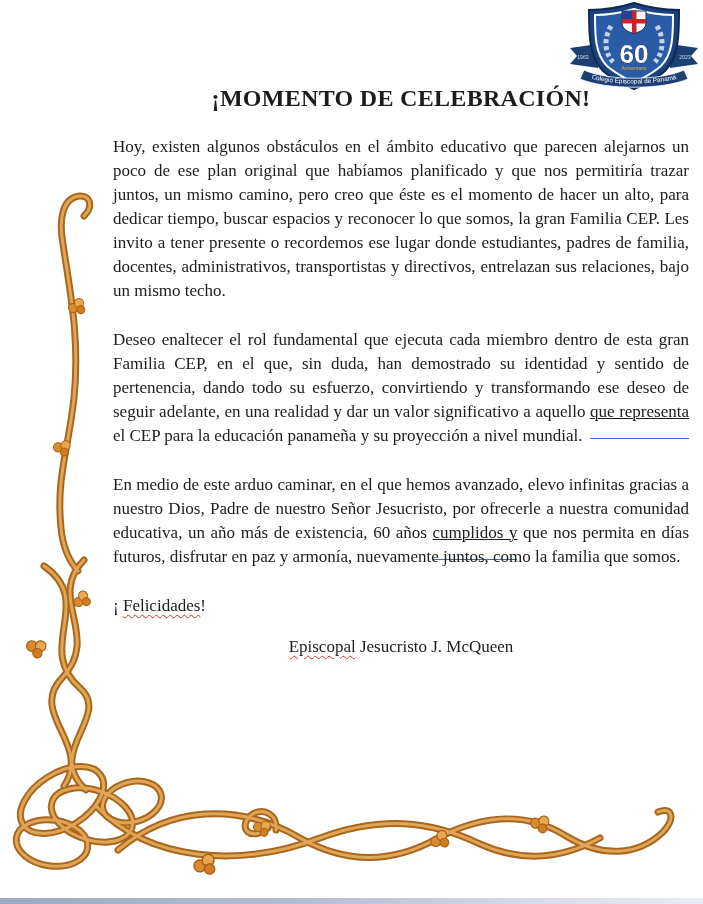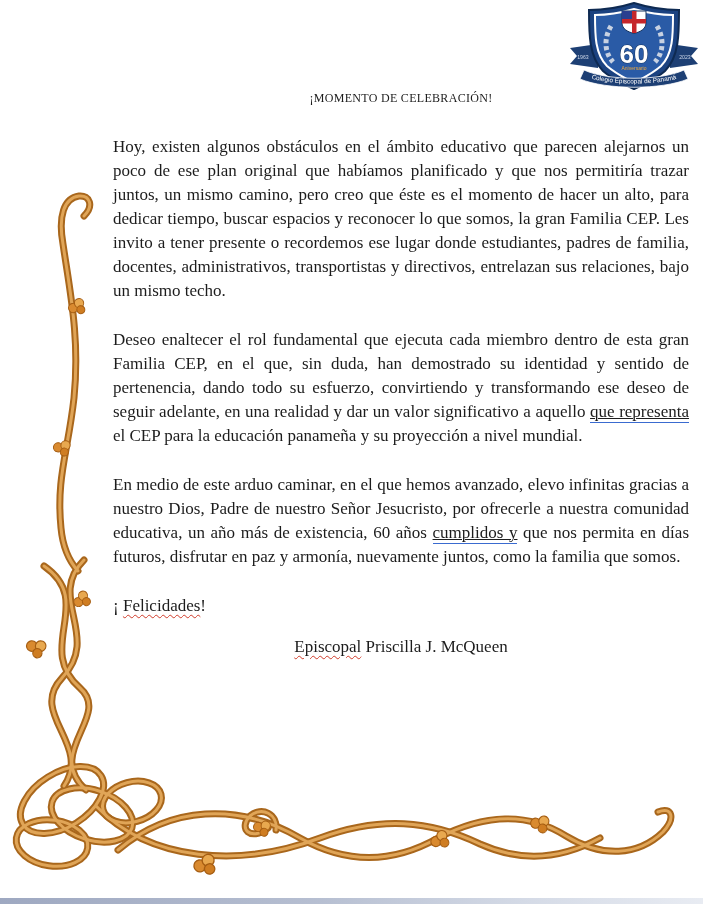--- a/index.html
+++ b/index.html
@@ -7,33 +7,33 @@
     width:703px;height:904px;position:relative;background:#ffffff;
     font-family:"Liberation Serif", serif;color:#1c1c1c;overflow:hidden;
   }
   .ornament-svg{position:absolute;left:0;top:0;z-index:1;pointer-events:none;}
   .logo-svg{position:absolute;left:566px;top:0;z-index:2;}
   .content{
     position:absolute;left:113px;top:86px;width:576px;z-index:3;
     font-size:17px;line-height:24px;
   }
   .doc-title{
-    text-align:center;font-size:12px;font-weight:normal;margin:0 0 25px 0;
+    text-align:center;font-size:24px;font-weight:bold;margin:0 0 25px 0;
     letter-spacing:0.3px;
   }
   .para{text-align:justify;margin:0 0 25px 0;}
   .center-line{text-align:left;margin:0 0 17px 0;}
   .sig-line{text-align:center;margin:0;}
   .spell-flag{
     text-decoration:underline wavy #cf3b2a;
     text-decoration-thickness:1px;text-underline-offset:3px;
   }
   .grammar-flag{
     text-decoration:underline;text-decoration-thickness:1px;
-    border-bottom:1.6px solid #3a6bd0;padding-bottom:1px;
+    border-bottom:1.6px solid #3a6bd0;padding-bottom:17px;
   }
   .bottom-edge{
     position:absolute;left:0;bottom:0;width:703px;height:6px;z-index:0;
     background:linear-gradient(to right,#8d99b6 0%,#a9b3c9 45%,#cdd4e2 75%,#e4e8f0 100%);
     opacity:.85;
   }
 </style>
 </head>
 <body>
 
@@ -135,16 +135,16 @@
 
 
   <p class="para">Hoy, existen algunos obstáculos en el ámbito educativo que parecen alejarnos un poco de ese plan original que habíamos planificado y que nos permitiría trazar juntos, un mismo camino, pero creo que éste es el momento de hacer un alto, para dedicar tiempo, buscar espacios y reconocer lo que somos, la gran Familia CEP. Les invito a tener presente o recordemos ese lugar donde estudiantes, padres de familia, docentes, administrativos, transportistas y directivos, entrelazan sus relaciones, bajo un mismo techo.</p>
 
   <p class="para"><span>Deseo enaltecer el rol fundamental que ejecuta cada miembro dentro de esta gran Familia CEP, en el que, sin duda, han demostrado su identidad y sentido de pertenencia, dando todo su esfuerzo, convirtiendo y transformando ese deseo de seguir adelante, en una realidad y dar un valor significativo a aquello </span><span class="grammar-flag">que  representa</span><span> el CEP para la educación panameña y su proyección a nivel mundial.</span></p>
 
   <p class="para"><span>En medio de este arduo caminar, en el que hemos avanzado, elevo infinitas gracias a nuestro Dios, Padre de nuestro Señor Jesucristo, por ofrecerle a nuestra comunidad educativa, un año más de existencia, 60 años </span><span class="grammar-flag">cumplidos y</span><span> que nos permita en días futuros, disfrutar en paz y armonía, nuevamente juntos, como la familia que somos.</span></p>
 
   <p class="center-line"><span>¡ </span><span class="spell-flag">Felicidades</span><span>!</span></p>
 
-  <p class="sig-line"><span class="spell-flag">Episcopal</span><span> Priscilla J. McQueen</span></p>
+  <p class="sig-line"><span class="spell-flag">Episcopal</span><span> Jesucristo J. McQueen</span></p>
 </div>
 
 <div class="bottom-edge"></div>
 
 </body></html>

